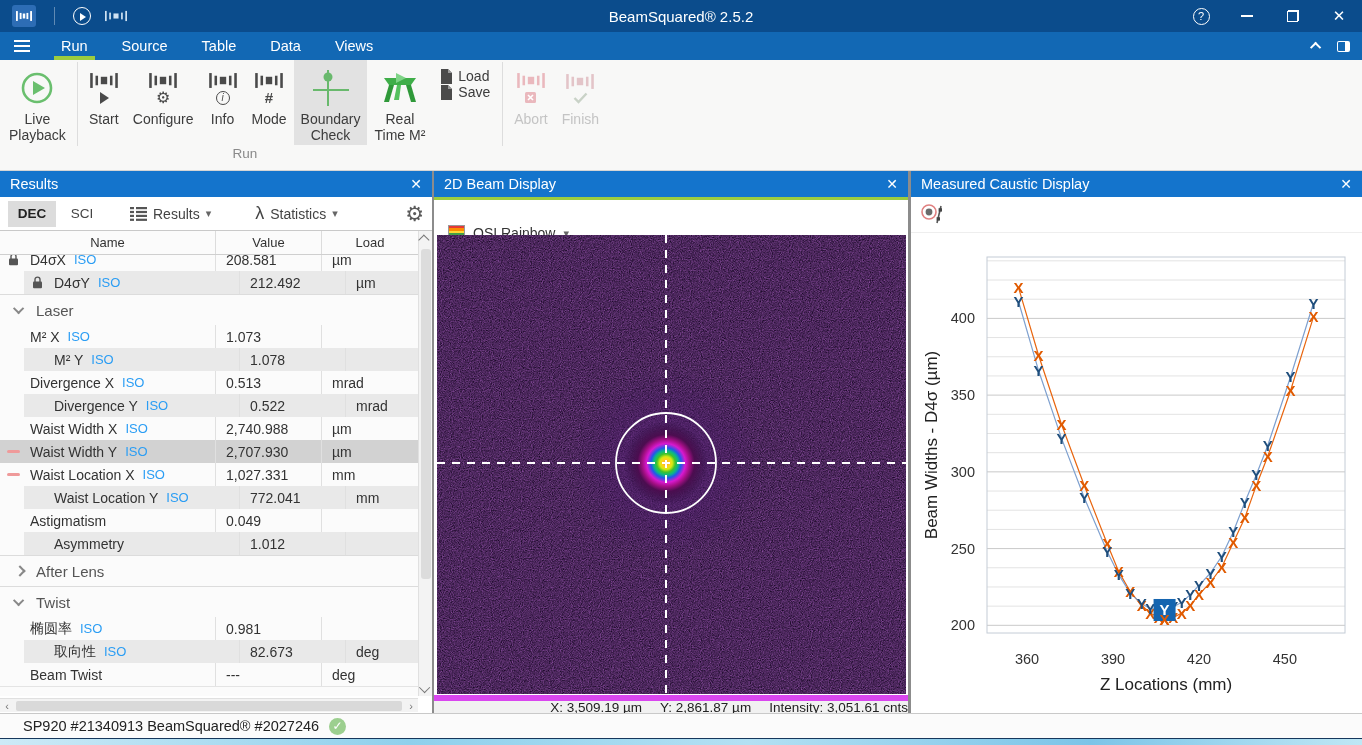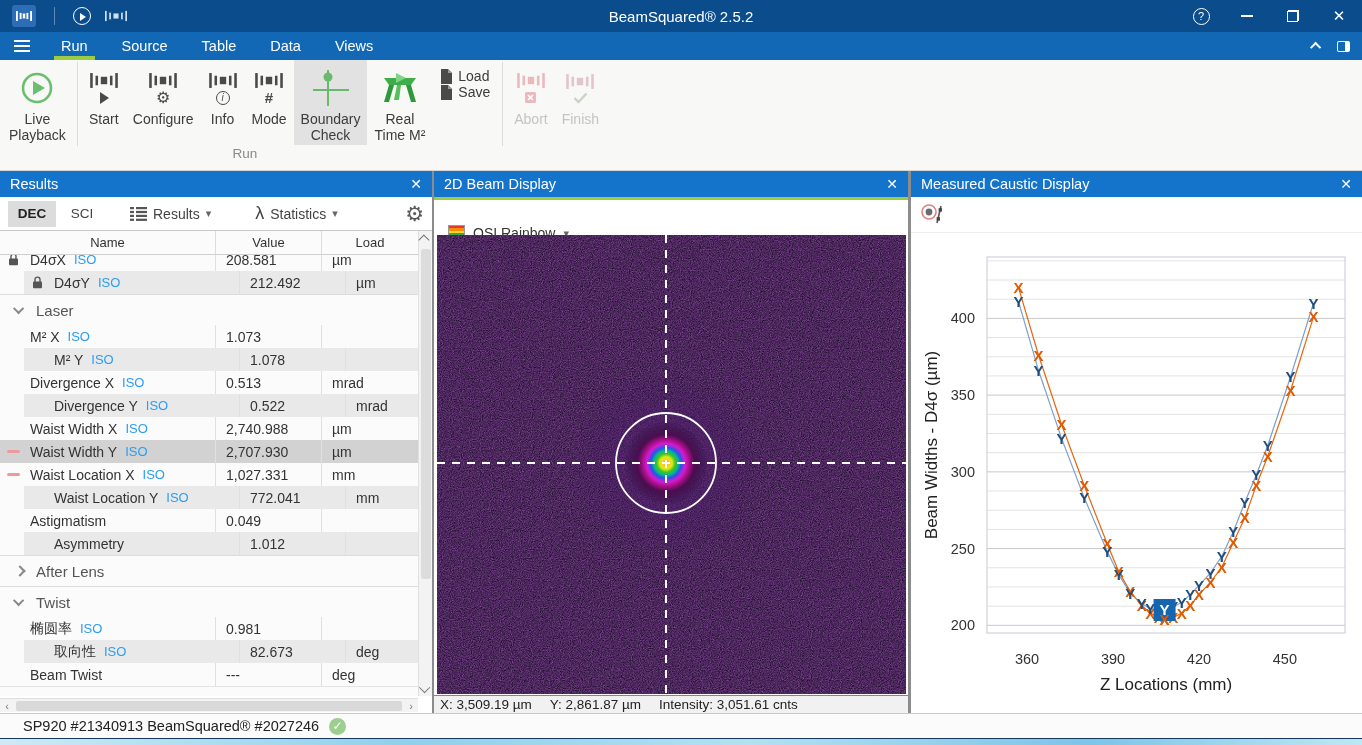--- a/index.html
+++ b/index.html
@@ -90,21 +90,21 @@
   .sa-dn{border-left:1.6px solid #777;border-bottom:1.6px solid #777;transform:rotate(-45deg) translateY(-2px);}
 
   
   .p-beam{left:434px;width:474px;}
   .beam-toolbar{height:33px;display:flex;align-items:center;padding:0 8px;background:#fff;}
   .cmap{display:flex;align-items:center;gap:8px;padding:3px 6px 5px;border-bottom:1.6px solid #8a8a8a;min-width:118px;font-size:14px;color:#333;margin-top:36px;}
   .rainbow{width:17px;height:17px;display:flex;flex-direction:column;border:1px solid #999;}
   .rainbow i{flex:1;}
   .cmap .caret{margin-left:auto;}
   .beamimg{position:absolute;left:3px;top:64px;width:469px;height:459px;background:#180826;}
-  .beam-status{position:absolute;left:0;top:524px;width:474px;height:18px;background:#f1f1f1;border-top:1px solid #d946ef;display:flex;align-items:center;gap:18px;padding-left:6px;font-size:13.5px;color:#222;}
+  .beam-status{position:absolute;left:0;top:524px;width:474px;height:18px;background:#f1f1f1;border-top:6px solid #d946ef;display:flex;align-items:center;gap:18px;padding-left:6px;font-size:13.5px;color:#222;justify-content:flex-end;}
 
   
   .p-caustic{left:911px;width:451px;}
   .caustic-toolbar{height:36px;display:flex;align-items:center;padding:0 8px;border-bottom:1px solid #eee;}
   svg text{font-family:"Liberation Sans",sans-serif;}
 
   
   .statusbar{position:absolute;left:0;top:713px;width:100%;height:25px;background:#fbfbfb;border-top:1px solid #c9c9c9;display:flex;align-items:center;gap:10px;padding-left:23px;font-size:14.5px;color:#222;}
   .okbadge{width:17px;height:17px;border-radius:50%;background:#9ccf8f;color:#fff;font-size:12px;display:flex;align-items:center;justify-content:center;}
   .desktop-strip{position:absolute;left:0;top:738px;width:100%;height:7px;background:linear-gradient(90deg,#cdeaf7 0%,#8fd0ec 30%,#b3e0f3 55%,#7cc4e8 80%,#bfe7f5 100%);border-top:1px solid #16375c;}

